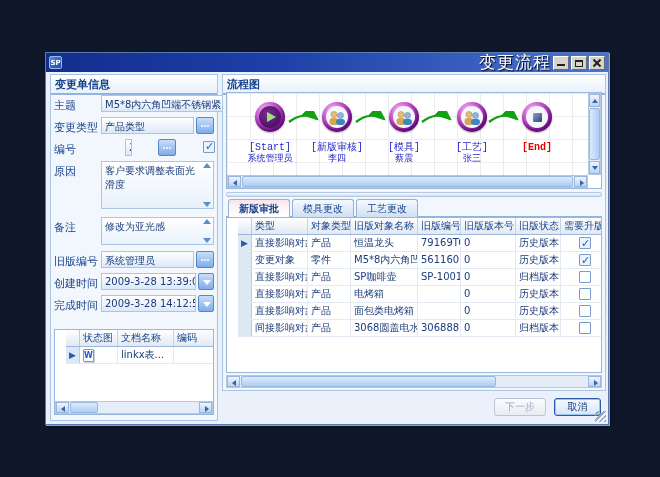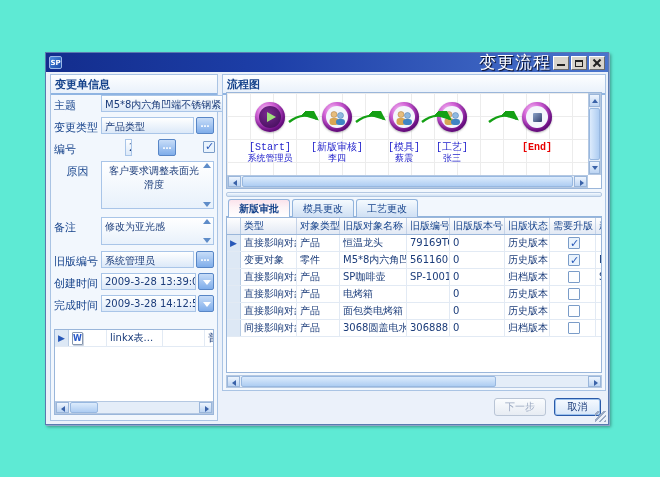--- a/index.html
+++ b/index.html
@@ -1,17 +1,17 @@
 <!DOCTYPE html>
 <html><head>
 <meta charset="utf-8">
 <style>
   * { margin:0; padding:0; box-sizing:border-box; }
   body { font-family:"DejaVu Sans","Liberation Sans",sans-serif; background:#fff; }
-  #stage { position:relative; width:660px; height:477px; background:#5eead4; overflow:hidden; }
+  #stage { position:relative; width:660px; height:477px; background:#0f172a; overflow:hidden; }
 
   
   .window { position:absolute; left:45px; top:52px; width:564px; height:373px;
             background:#ebf1fa; border:1px solid #5a7ab0;
             box-shadow:1px 1px 0 #8ea4c8, 2px 2px 3px rgba(0,0,0,.35); }
   .titlebar { position:absolute; left:0; top:0; right:0; height:19px;
               background:linear-gradient(90deg,#132d8d 0%,#1d3fa8 40%,#4a74cc 100%);
               display:flex; align-items:center; padding:0 3px; }
   .title-icon { width:13px; height:13px; margin-right:4px; border-radius:2px;
                 background:linear-gradient(135deg,#4a8ae0,#1a4aa8);
@@ -56,21 +56,21 @@
               background:linear-gradient(#c8ddf8,#7fadea); cursor:pointer; position:relative; }
   .drop-btn::after { content:""; position:absolute; left:4px; top:6px; width:0; height:0;
               border-left:4px solid transparent; border-right:4px solid transparent; border-top:5px solid #fff; }
   .cbx { width:12px; height:12px; border:1px solid #7a9cc8; background:#fdfeff; flex:none;
          margin:2px 0 0 3px; position:relative; border-radius:1px; }
   .cbx.checked { background:#e9f3fd; }
   .cbx.checked::after { content:"✓"; position:absolute; left:1px; top:-2px; color:#2858b8;
                         font-size:11px; font-weight:bold; }
 
   
-  .grid { background:#fff; border:1px solid #9ab6da; position:absolute; overflow:hidden; }
+  .grid { background:#fff; border:1px solid #9ab6da; position:absolute; overflow:hidden;padding-left:11px; }
   .g-head { display:flex; height:17px; background:linear-gradient(#fefefe,#e2e9f4);
             border-bottom:1px solid #9ab6da; }
   .g-hcell { color:#15428b; font-size:10px; line-height:16px; padding-left:3px;
              border-right:1px solid #c5d3e8; overflow:hidden; white-space:nowrap; flex:none; }
   .g-row { display:flex; height:17px; border-bottom:1px solid #e2eaf4; background:#fff; }
   .g-cell { color:#1b3c7a; font-size:10px; line-height:16px; padding-left:3px;
             border-right:1px solid #e2eaf4; overflow:hidden; white-space:nowrap; flex:none; }
   .g-ind { width:14px; flex:none; background:#dde8f5; border-right:1px solid #b8cce4;
            color:#2858b8; font-size:9px; line-height:16px; text-align:center; }
   .g-head .g-ind { background:linear-gradient(#fefefe,#e2e9f4); }
@@ -189,21 +189,21 @@
         <div class="dots-btn">…</div>
       </div>
 
       <div class="frow" style="top:64px;gap:24px;">
         <div class="flabel">编号</div>
         <div class="field">2009-03-28 13:39:01</div>
         <div class="dots-btn">…</div>
         <div class="cbx checked"></div>
       </div>
 
-      <div class="frow" style="top:86px;text-align:center;">
+      <div class="frow" style="top:86px;">
         <div class="flabel">原因</div>
         <div class="tarea" style="height:48px;">
           <span>客户要求调整表面光滑度</span>
           <span class="scroll-arrows">
               <span class="tri-up"></span>
               <span class="tri-down"></span>
             </span>
         </div>
       </div>
 
@@ -231,20 +231,27 @@
       </div>
 
       <div class="frow" style="top:220px;">
         <div class="flabel">完成时间</div>
         <div class="field">2009-3-28 14:12:50</div>
         <div class="drop-btn"></div>
       </div>
 
 
       <div class="grid" id="mini-grid">
+        <div class="g-head">
+          <div class="g-ind"></div>
+          <div class="g-hcell qc0">状态图</div>
+          <div class="g-hcell qc1">文档名称</div>
+          <div class="g-hcell qc2">编码</div>
+          <div class="g-hcell qc3"></div>
+        </div>
         <div class="g-row">
           <div class="g-ind">▶</div>
           <div class="g-cell qc0"><span class="doc-icon">W</span></div>
           <div class="g-cell qc1">linkx表...</div>
           <div class="g-cell qc2"></div>
           <div class="g-cell qc3">普通</div>
         </div>
         <div class="hscroll" style="left:0;right:0;bottom:0;">
           <div class="hs-btn l"></div>
           <div class="hs-thumb" style="width:28px;"></div>
@@ -292,21 +299,21 @@
                 <rect x="1.5" y="8" width="9" height="7" rx="3" fill="#d8a654"></rect>
                 <circle cx="12.5" cy="5.5" r="3" fill="#8fb8e0" stroke="#4878a8" stroke-width="0.5"></circle>
                 <rect x="8" y="9" width="9" height="6" rx="3" fill="#3f84c4"></rect>
               </svg>
             </div>
               </div>
             <div class="nlabel">[模具]</div>
             <div class="nname">蔡震</div>
           </div>
 
-          <div class="fnode" style="left:193px;top:9px;">
+          <div class="fnode" style="left:213px;top:9px;">
             <div class="sphere">
                 <div class="inner">
               <svg width="18" height="15">
                 <circle cx="6" cy="4.5" r="3" fill="#e6bd7e" stroke="#a87838" stroke-width="0.5"></circle>
                 <rect x="1.5" y="8" width="9" height="7" rx="3" fill="#d8a654"></rect>
                 <circle cx="12.5" cy="5.5" r="3" fill="#8fb8e0" stroke="#4878a8" stroke-width="0.5"></circle>
                 <rect x="8" y="9" width="9" height="6" rx="3" fill="#3f84c4"></rect>
               </svg>
             </div>
               </div>

